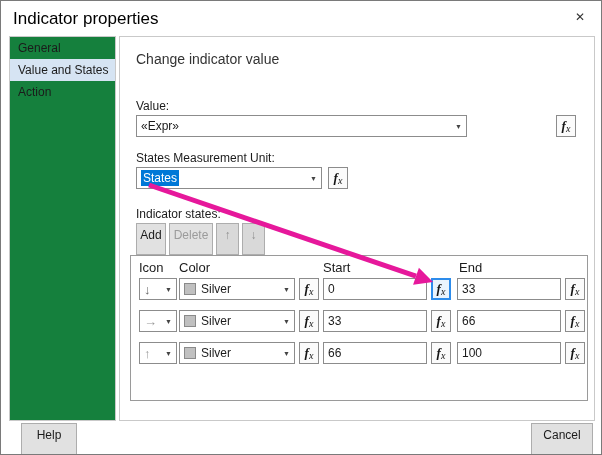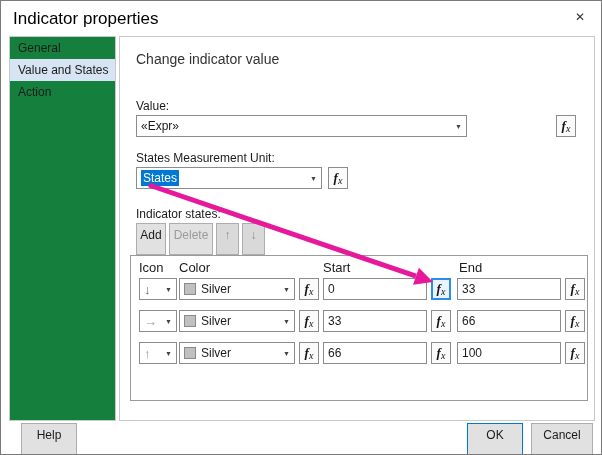--- a/index.html
+++ b/index.html
@@ -141,21 +141,20 @@
         <div class="fx-btn" style="left:168px; top:0;"><span class="fxf">f</span><span class="fxx">x</span></div>
         <input class="txt" style="left: 192px; top: 0px; width: 104px;" value="66">
         <div class="fx-btn" style="left:300px; top:0;"><span class="fxf">f</span><span class="fxx">x</span></div>
         <input class="txt" style="left: 326px; top: 0px; width: 104px;" value="100">
         <div class="fx-btn" style="left:434px; top:0;"><span class="fxf">f</span><span class="fxx">x</span></div>
       </div>
     </div>
   </div>
 
   <div class="btn" style="left:20px; top:422px; width:56px;">Help</div>
-  <div class="btn default" style="left:466px; top:422px; width:56px;">OK</div>
   <div class="btn" style="left:530px; top:422px; width:62px;">Cancel</div>
 
   <svg class="arrow-overlay" viewBox="0 0 602 455" xmlns="http://www.w3.org/2000/svg">
     <line x1="148" y1="184" x2="415" y2="275.2" stroke="#e6189b" stroke-width="5"></line>
     <polygon points="432,281 412.1,283.7 417.9,266.7" fill="#e6189b"></polygon>
   </svg>
 
 </div>
 
 </body></html>

